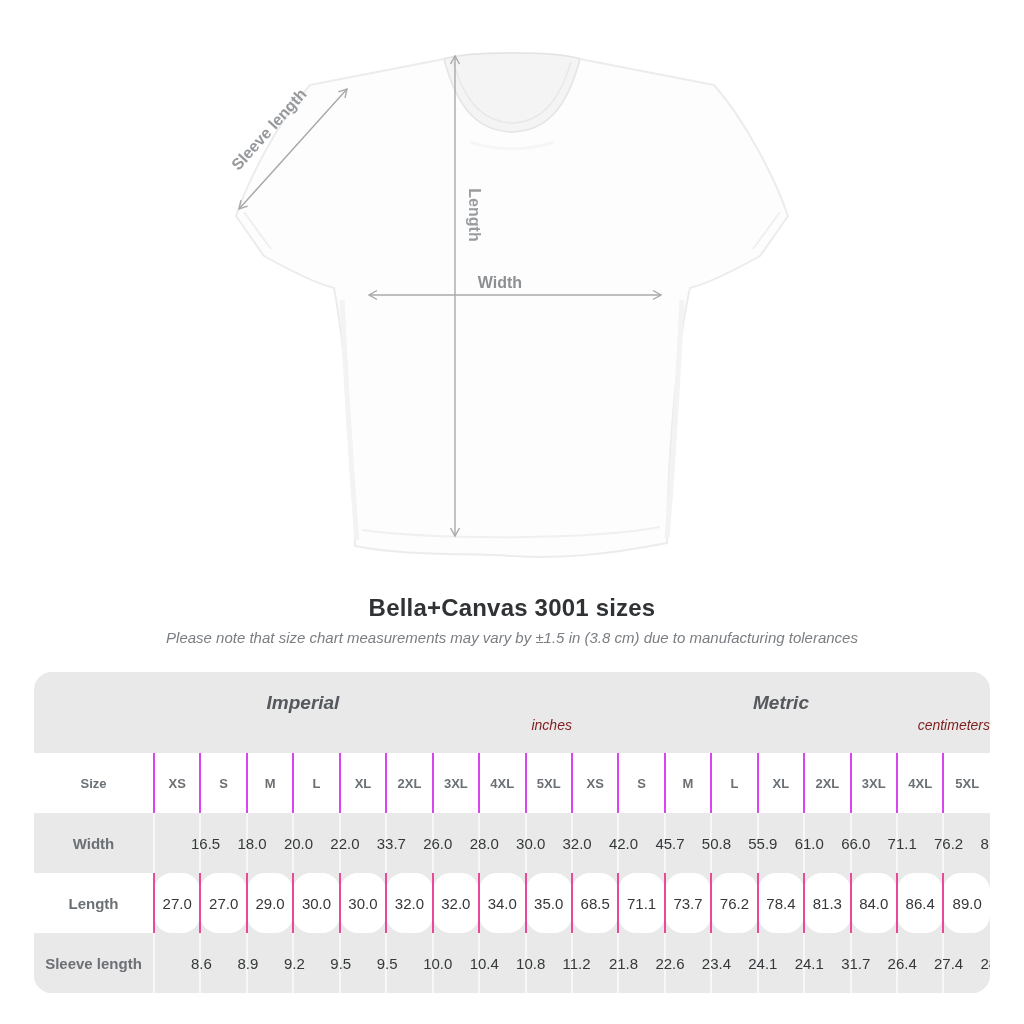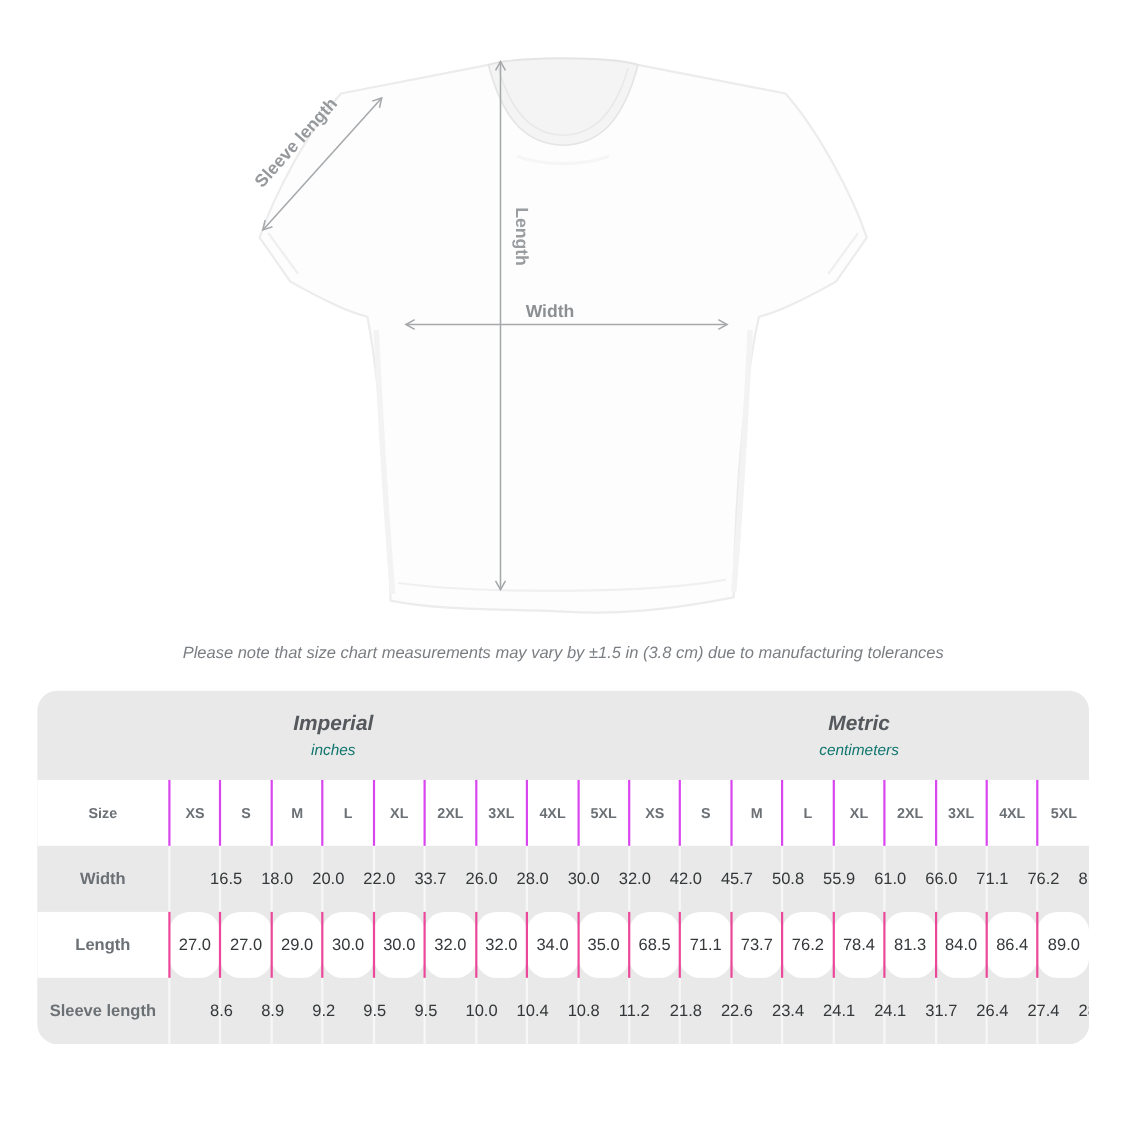--- a/index.html
+++ b/index.html
@@ -57,21 +57,22 @@
   .group-name {
     font-size: 19px;
     font-weight: 700;
     font-style: italic;
     color: #55585c;
   }
   .group-unit {
     margin-top: 3px;
     font-size: 14px;
     font-style: italic;
-    color: #0f766e;
+    color: #7f1d1d;
+    text-align: right;
   }
   tr.size-row th {
     height: 60px;
     background: #ffffff;
     font-weight: 700;
     font-size: 13px;
     color: #6b7075;
   }
   tr.size-row th:not(:first-child) { border-left: 2px solid #d946ef; }
   tbody tr { height: 60px; }
@@ -135,20 +136,21 @@
         <line x1="369" y1="295" x2="661" y2="295" marker-start="url(#ah)" marker-end="url(#ah)"></line>
         <line x1="347" y1="89" x2="239" y2="209" marker-start="url(#ah)" marker-end="url(#ah)"></line>
       </g>
 
       <text transform="translate(273,133) rotate(-48)" text-anchor="middle" font-size="16" font-weight="bold" fill="#96999c">Sleeve length</text>
       <text transform="translate(469,215) rotate(90)" text-anchor="middle" font-size="16" font-weight="bold" fill="#9a9da0">Length</text>
       <text x="500" y="288" text-anchor="middle" font-size="16" font-weight="bold" fill="#8d9093">Width</text>
     </svg>
   </div>
 
+  <h1 class="page-title">Bella+Canvas 3001 sizes</h1>
   <p class="page-subtitle">Please note that size chart measurements may vary by ±1.5 in (3.8 cm) due to manufacturing tolerances</p>
 
   <div class="size-table-wrap">
     <table class="size-table">
       <colgroup>
         <col class="label-col">
         <col span="18">
       </colgroup>
       <thead>
         <tr class="group-row">

